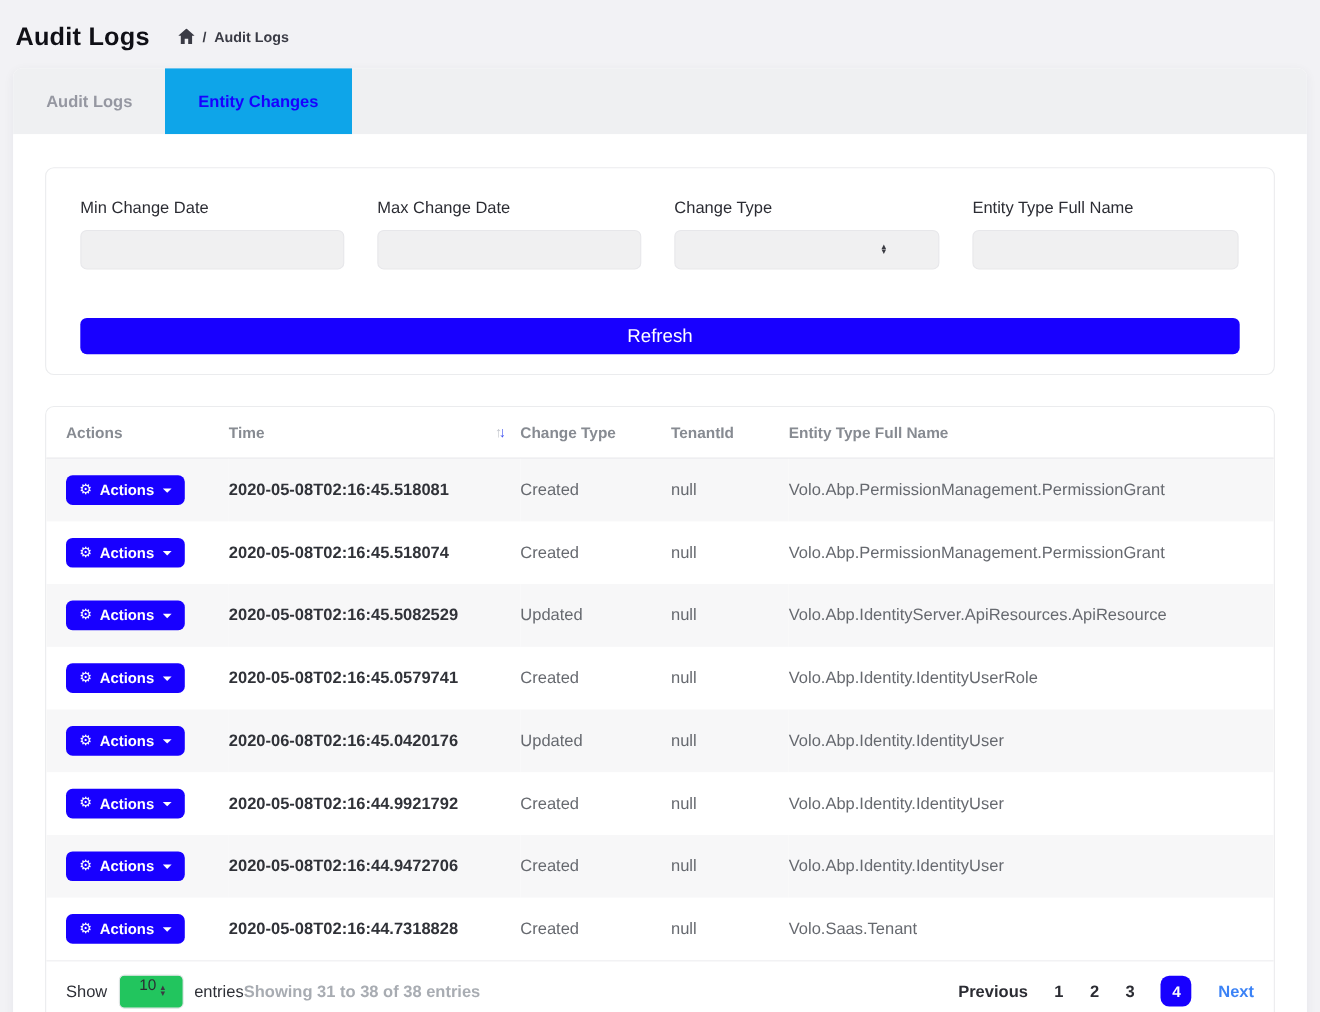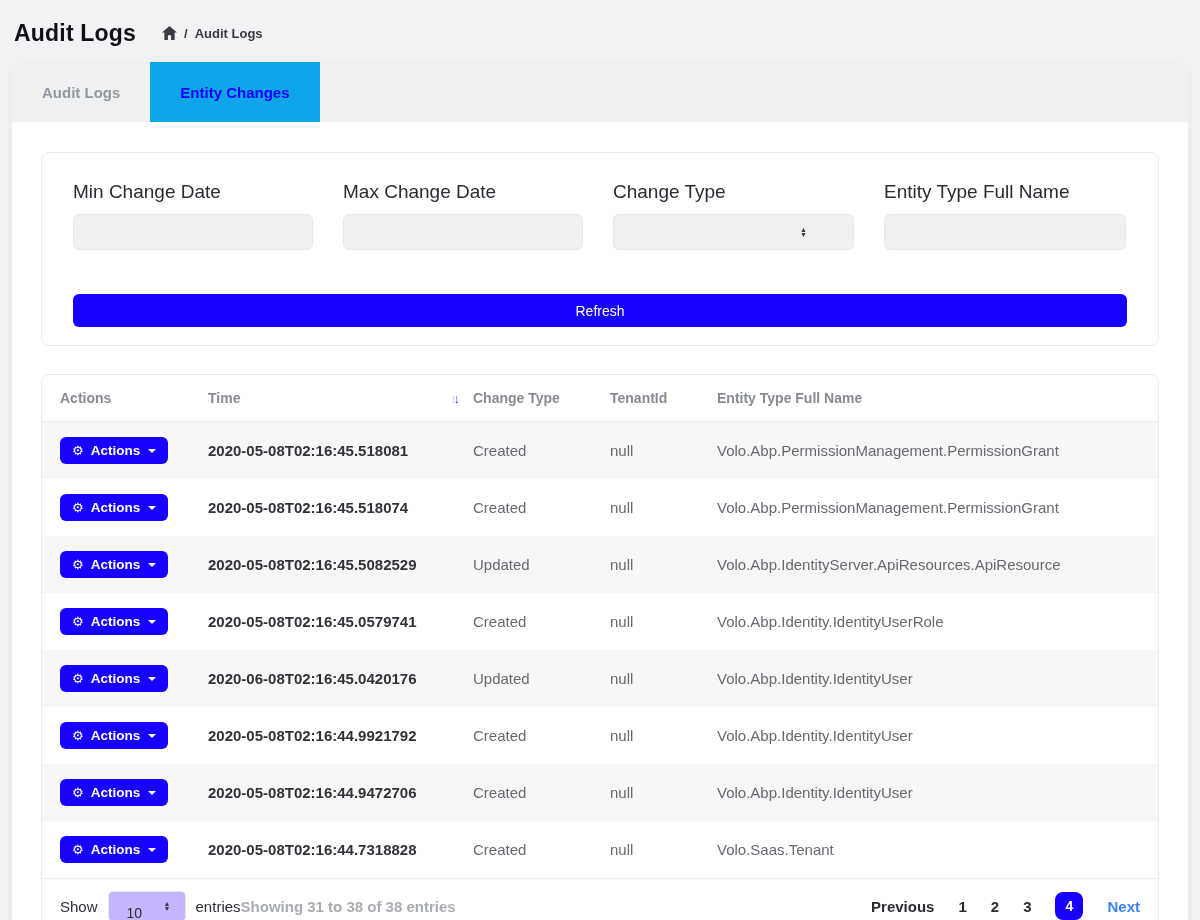--- a/index.html
+++ b/index.html
@@ -39,36 +39,36 @@
   .card-body { padding:30px 29px 32px 29px; background:#fff; border-radius:0 0 8px 8px; }
   
   .filter-card {
     border:1px solid #ebecee; border-radius:8px;
     padding:28px 31px 18px 31px;
   }
   .filter-grid {
     display:grid; grid-template-columns:240px 240px 241px 242px; column-gap:30px;
   }
   .field label {
-    display:block; font-size:19px; color:#2b2c33; margin-bottom:11px; font-weight:400;
+    display:block; font-size:15px; color:#2b2c33; margin-bottom:11px; font-weight:400;
   }
   .f-input, .f-select {
     width:100%; height:36px; background:#f0f0f1;
     border:1px solid #e7e7ea; border-radius:6px;
     font-family:inherit; font-size:14px; color:#2e3037; padding:0 10px;
   }
   .f-select { position:relative; display:flex; align-items:center; cursor:pointer; }
   .updown {
     position:absolute; right:46px; top:50%; transform:translateY(-50%);
     display:flex; flex-direction:column; line-height:5px; color:#3a3b42; font-size:7px;
   }
   .refresh-btn {
     display:block; width:100%; height:33px; margin-top:44px;
     background:#1800ff; border:none; border-radius:6px;
-    color:#fff; font-size:14px; font-family:inherit; cursor:pointer;
+    color:#fff; font-size:17px; font-family:inherit; cursor:pointer;
   }
   
   .table-card {
     margin-top:28px; border:1px solid #ebecee; border-radius:8px; overflow:hidden;
   }
   table { width:100%; border-collapse:collapse; table-layout:fixed; }
   col.c1{width:166px;} col.c2{width:265px;} col.c3{width:137px;} col.c4{width:107px;}
   thead th {
     text-align:left; font-size:14px; font-weight:700; color:#878b92;
     padding:15px 0; border-bottom:1px solid #ededef;
@@ -95,23 +95,23 @@
   .caret {
     width:0; height:0; border-left:4px solid transparent;
     border-right:4px solid transparent; border-top:4px solid #fff; margin-left:1px;
   }
   
   .table-footer {
     display:flex; align-items:center; height:55px;
     padding:0 18px; border-top:1px solid #ededef; font-size:15px;
   }
   .size-select {
-    position:relative; display:flex; align-items:flex-end; justify-content:flex-start;
-    width:78px; height:31px; margin:0 10px; padding-left:18px;
-    background:#c4b5fd; border:1px solid #e7e7ea; border-radius:5px;
+    position:relative; display:flex; align-items:flex-start; justify-content:flex-start;
+    width:59px; height:31px; margin:0 10px; padding-left:18px;
+    background:#22c55e; border:1px solid #e7e7ea; border-radius:5px;
     font-size:14px; color:#2b2c33; cursor:pointer;
   }
   .size-select .updown { right:14px; }
   .entries-info { color:#a8acb2;font-weight:bold; }
   .pagination { margin-left:auto; display:flex; align-items:center; gap:24px; }
   .pg-item { color:#2b2c33; cursor:pointer; font-size:15px;font-weight:bold; }
   .pg-item.pg-active {
     background:#1800ff; color:#fff; width:28px; height:28px; border-radius:8px;
     display:flex; align-items:center; justify-content:center; font-size:14px;
   }

